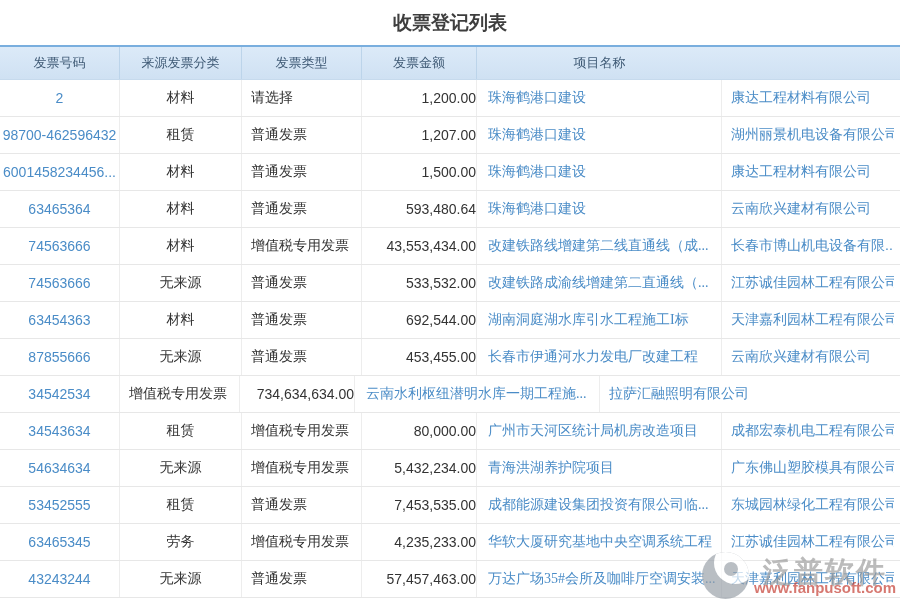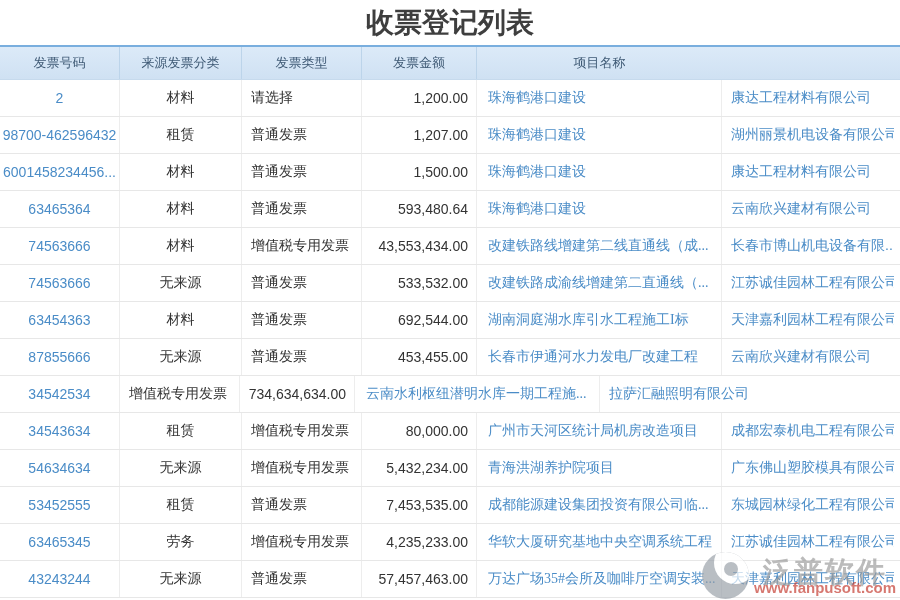--- a/index.html
+++ b/index.html
@@ -6,21 +6,21 @@
   html,body { width:900px; height:600px; }
   body {
     font-family:"Liberation Sans", sans-serif;
     background:#ffffff;
     overflow:hidden;
     position:relative;
   }
   .page-title {
     height:45px; line-height:45px;
     text-align:center;
-    font-size:28px; font-weight:bold;
+    font-size:19px; font-weight:bold;
     color:#3e3e3e;
   }
   .grid { width:900px; border-top:2px solid #79aede; }
   .thead {
     display:flex; height:33px;
     background:linear-gradient(#dceaf8,#cfe1f3);
     border-bottom:1px solid #c6daed;
   }
   .th {
     display:flex; align-items:center; justify-content:center;
@@ -37,21 +37,21 @@
   .td {
     display:flex; align-items:center;
     font-size:14px; color:#333333;
     border-right:1px solid #ededed;
     white-space:nowrap; overflow:hidden;
   }
   .td:last-child { border-right:none; }
   .c1{width:120px;} .c2{width:122px;} .c3{width:120px;}
   .c4{width:115px;} .c5{width:245px;font-family:Liberation Serif, serif;} .c6{width:172px;}
   .center{justify-content:center;}
-  .right{justify-content:flex-end; padding-right:8px;}
+  .right{justify-content:flex-end; }
   .pad3{padding-left:9px;}
   .pad5{padding-left:11px;}
   .pad6{padding-left:9px;}
   .link{color:#4a8cc7; cursor:pointer;}
   .watermark{
     position:absolute; right:4px; bottom:1px;
     display:flex; align-items:center;
     pointer-events:none; opacity:.68; z-index:5;
   }
   .wm-logo{

